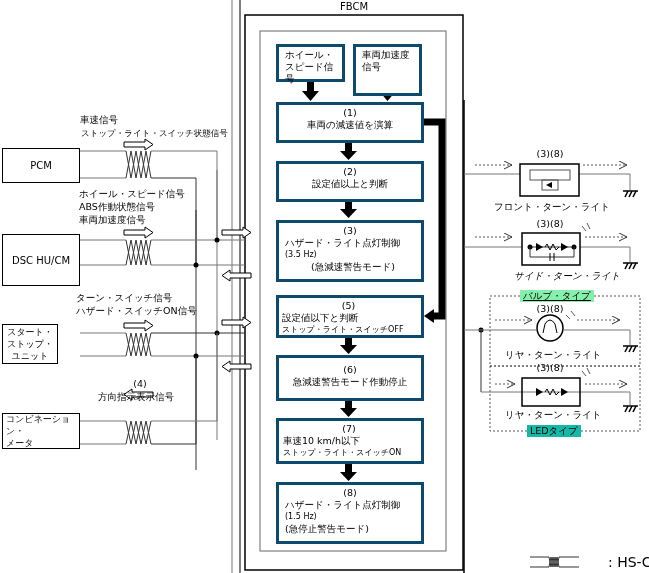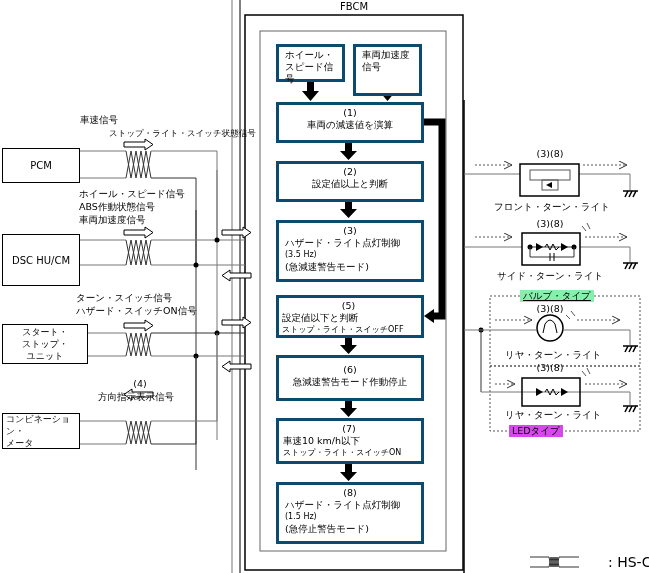--- a/index.html
+++ b/index.html
@@ -195,36 +195,36 @@
 </svg>
 
 <div class="t c" style="left:245px; top:1px; width:218px; font-size:10px;">FBCM</div>
 
 <div class="ext" style="left:2px; top:148px; width:78px; height:35px;">
     <span>PCM</span>
   </div>
 <div class="ext" style="left:2px; top:234px; width:78px; height:52px;">
     <span>DSC HU/CM</span>
   </div>
-<div class="ext" style="left:2px; top:324px; width:86px; height:40px; font-size:9px; line-height:12px;">
+<div class="ext" style="left:2px; top:324px; width:56px; height:40px; font-size:9px; line-height:12px;">
   <div>
       <div>スタート・</div>
       <div>ストップ・</div>
       <div>ユニット</div>
     </div>
 </div>
 <div class="ext" style="left:2px; top:413px; width:78px; height:36px; font-size:9px; line-height:12px; justify-content:flex-end; text-align:left; padding-left:3px;">
   <div>
       <div>コンビネーション・</div>
       <div>メータ</div>
     </div>
 </div>
 
 <div class="t" style="left:80px; top:114px;">車速信号</div>
-<div class="t s" style="left:81px; top:127px;margin-left:28px;">ストップ・ライト・スイッチ状態信号</div>
+<div class="t s" style="left:81px; top:127px;">ストップ・ライト・スイッチ状態信号</div>
 <div class="t" style="left:79px; top:188px;">ホイール・スピード信号</div>
 <div class="t" style="left:79px; top:201px;">ABS作動状態信号</div>
 <div class="t" style="left:79px; top:214px;">車両加速度信号</div>
 <div class="t" style="left:76px; top:292px;">ターン・スイッチ信号</div>
 <div class="t" style="left:76px; top:305px;">ハザード・スイッチON信号</div>
 <div class="t c" style="left:100px; top:378px; width:80px;">(4)</div>
 <div class="t" style="left:98px; top:391px;">方向指示表示信号</div>
 
 <div class="stepbox" style="left:276px; top:44px; width:69px; height:38px;">
   <span style="display:block;">ホイール・</span>
@@ -240,21 +240,21 @@
   <span class="c2">車両の減速値を演算</span>
 </div>
 <div class="stepbox" style="left:276px; top:161px; width:148px; height:41px;">
   <span class="n">(2)</span>
   <span class="c2">設定値以上と判断</span>
 </div>
 <div class="stepbox" style="left:276px; top:220px; width:148px; height:62px;">
   <span class="n">(3)</span>
   <span style="display:block;">ハザード・ライト点灯制御</span>
   <span style="display:block; font-size:8px;">(3.5 Hz)</span>
-  <span style="display:block;">(急減速警告モード)</span>
+  <span style="display:block;margin-left:26px;">(急減速警告モード)</span>
 </div>
 <div class="stepbox" style="left:276px; top:295px; width:148px; height:43px; padding-left:3px;">
   <span class="n">(5)</span>
   <span style="display:block;">設定値以下と判断</span>
   <span style="display:block; font-size:8px;">ストップ・ライト・スイッチOFF</span>
 </div>
 <div class="stepbox" style="left:276px; top:355px; width:148px; height:46px; padding-top:6px;">
   <span class="n">(6)</span>
   <span class="c2">急減速警告モード作動停止</span>
 </div>
@@ -266,21 +266,21 @@
 <div class="stepbox" style="left:276px; top:482px; width:148px; height:62px;">
   <span class="n">(8)</span>
   <span style="display:block;">ハザード・ライト点灯制御</span>
   <span style="display:block; font-size:8px;">(1.5 Hz)</span>
   <span style="display:block;">(急停止警告モード)</span>
 </div>
 
 <div class="t c" style="left:520px; top:148px; width:60px;">(3)(8)</div>
 <div class="t" style="left:494px; top:201px;">フロント・ターン・ライト</div>
 <div class="t c" style="left:520px; top:218px; width:60px;">(3)(8)</div>
-<div class="t" style="left:497px; top:270px;">サイド・ターン・ライト</div>
+<div class="t" style="left:514px; top:270px;font-style:italic;">サイド・ターン・ライト</div>
 <div class="t" style="left:520px; top:290px; background:#86efac; padding:0 3px;text-decoration:underline;">バルブ・タイプ</div>
 <div class="t c" style="left:520px; top:303px; width:60px;">(3)(8)</div>
 <div class="t" style="left:505px; top:349px;">リヤ・ターン・ライト</div>
 <div class="t c" style="left:520px; top:362px; width:60px; background:transparent;">(3)(8)</div>
 <div class="t" style="left:505px; top:409px;">リヤ・ターン・ライト</div>
-<div class="t" style="left:509px; top:425px; background:#d946ef; padding:0 3px;">LEDタイプ</div>
+<div class="t" style="left:527px; top:425px; background:#14b8a6; padding:0 3px;">LEDタイプ</div>
 
 <div class="t" style="left:608px; top:556px; font-size:14px;">: HS-CAN</div>
 
 </body></html>

